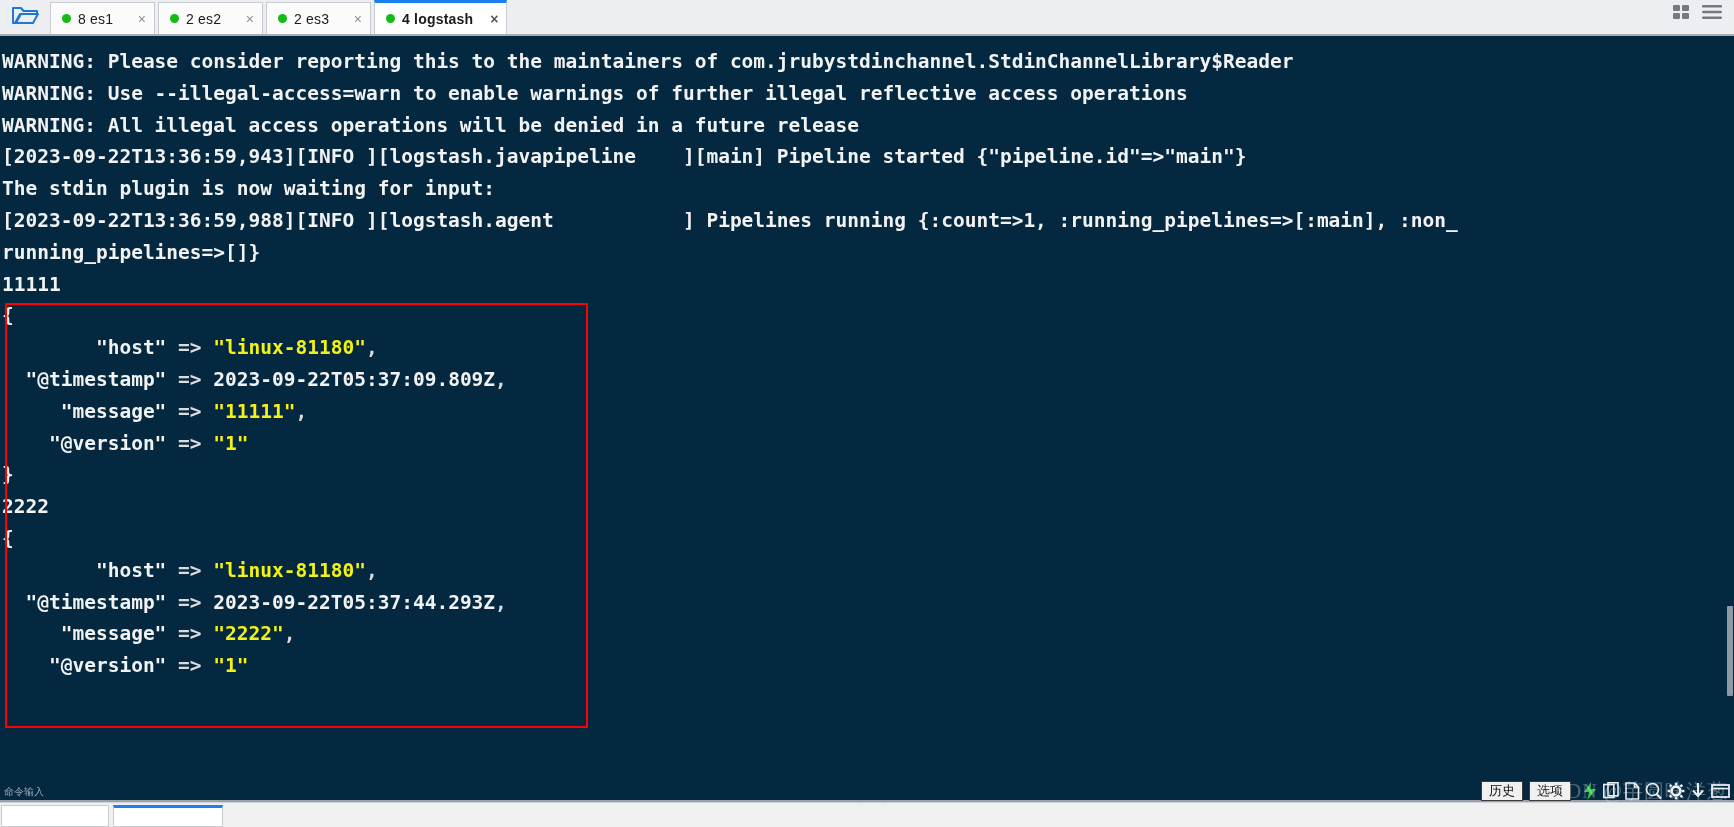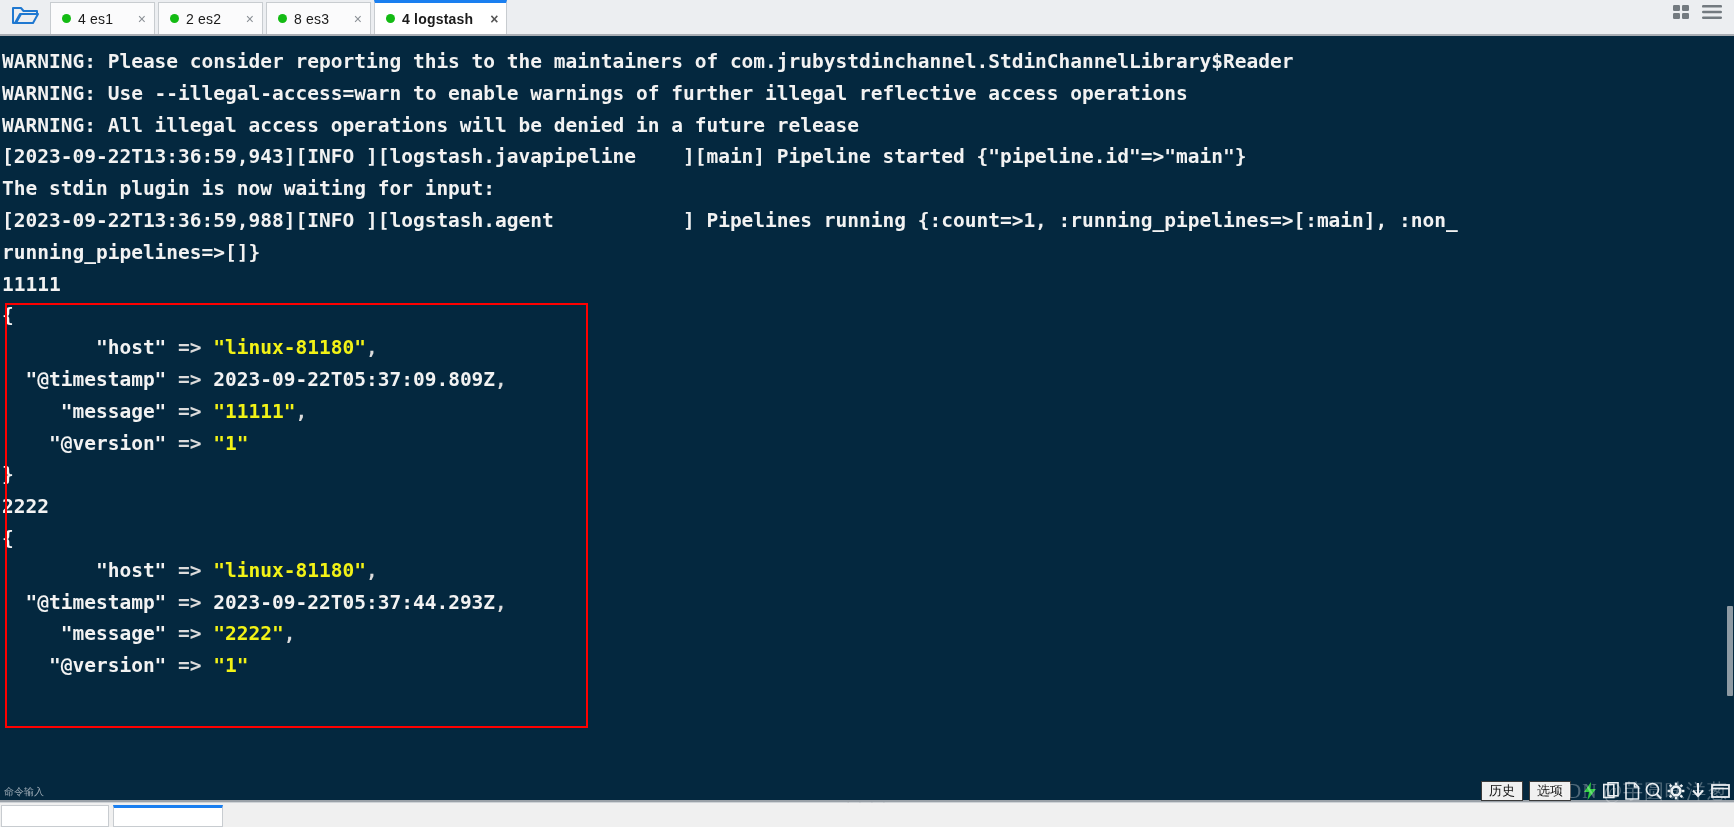--- a/index.html
+++ b/index.html
@@ -217,31 +217,31 @@
       <svg width="28" height="22" viewBox="0 0 28 22">
         <path d="M2 4 h8 l2.5 3 H26 v3 H10 L5 19 H2 Z" fill="none" stroke="#1f78d1" stroke-width="2" stroke-linejoin="round"></path>
         <path d="M4 19 L9 10 H27 L22 19 Z" fill="none" stroke="#1f78d1" stroke-width="2" stroke-linejoin="round"></path>
       </svg>
     </span>
   </div>
 
   <div class="tabs">
     <div class="tab">
       <span class="dot"></span>
-      <span class="lbl">4 es1</span>
+      <span class="lbl">8 es1</span>
       <span class="x">×</span>
     </div>
     <div class="tab">
       <span class="dot"></span>
       <span class="lbl">2 es2</span>
       <span class="x">×</span>
     </div>
     <div class="tab">
       <span class="dot"></span>
-      <span class="lbl">8 es3</span>
+      <span class="lbl">2 es3</span>
       <span class="x">×</span>
     </div>
     <div class="tab active">
       <span class="dot"></span>
       <span class="lbl">4 logstash</span>
       <span class="x">×</span>
     </div>
   </div>
 
   <div class="tabbar-right">

